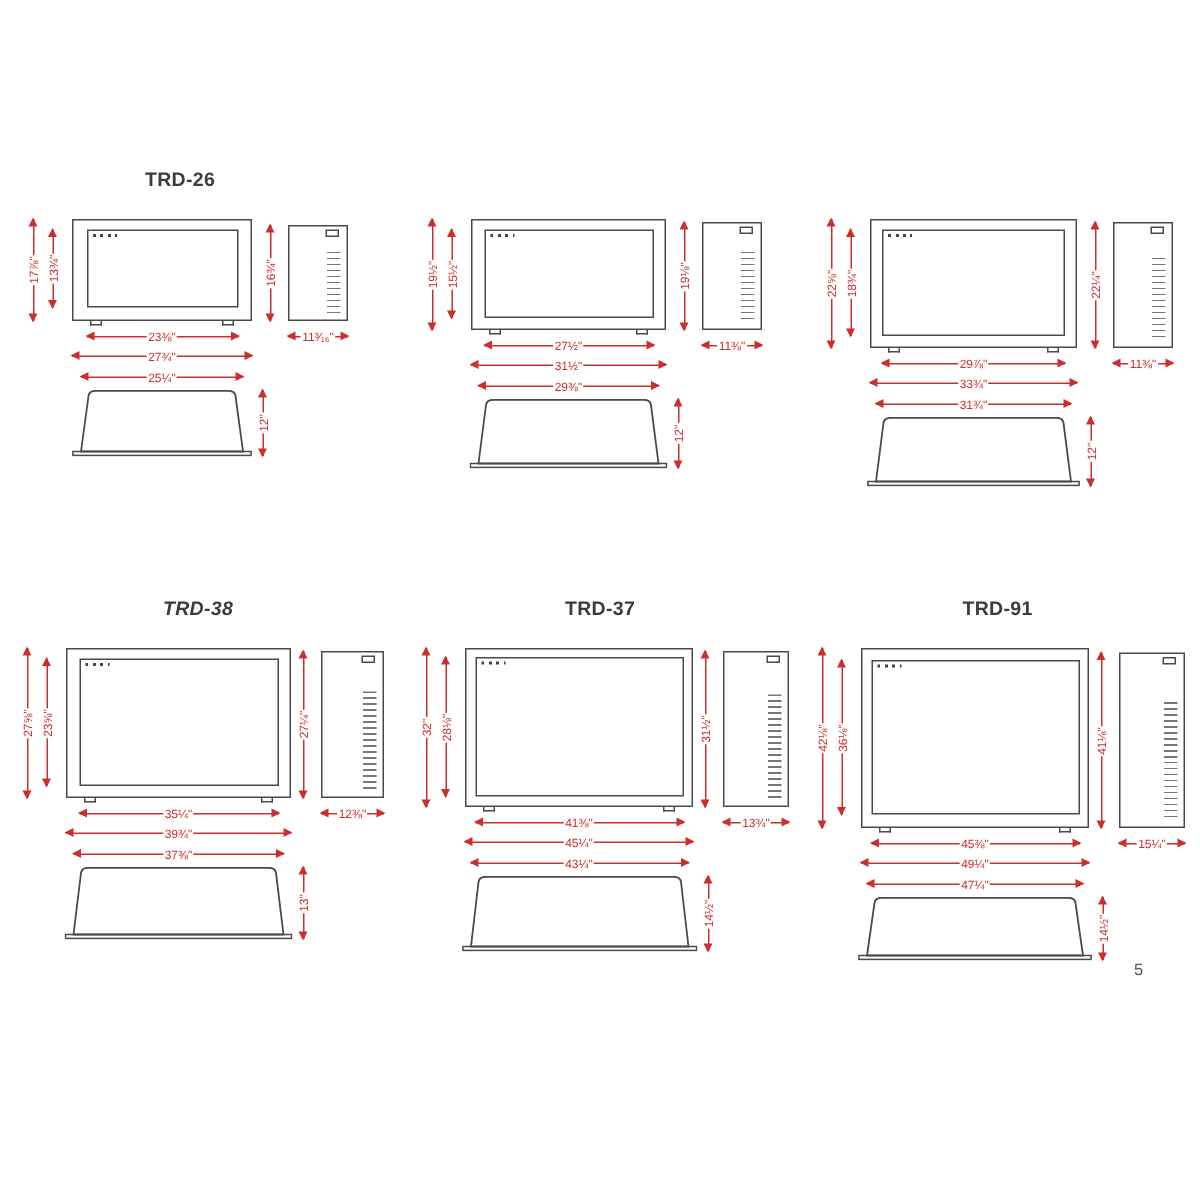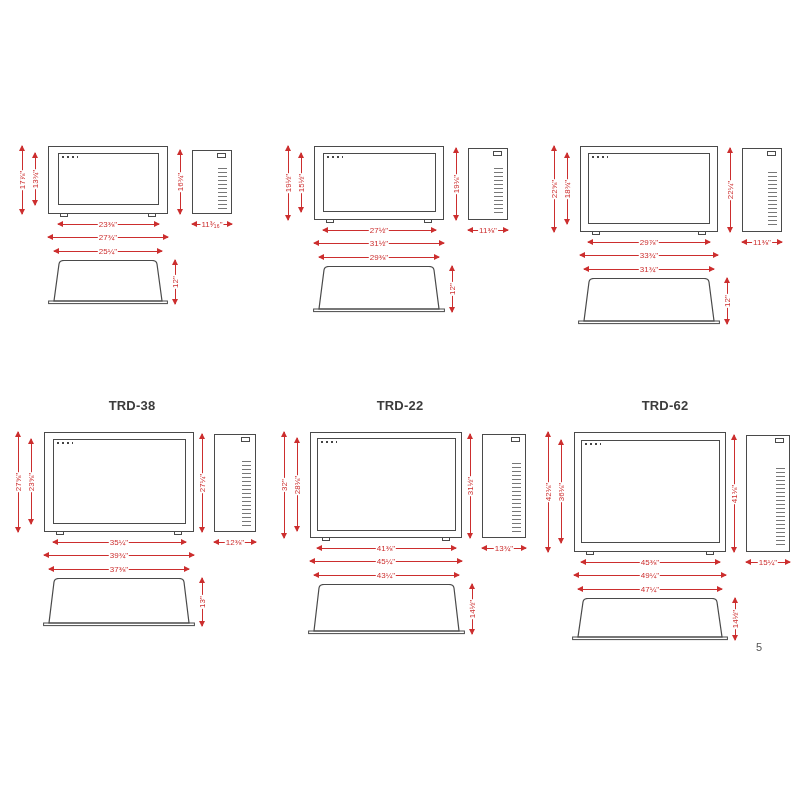--- a/index.html
+++ b/index.html
@@ -32,20 +32,21 @@
   .vdim::after{content:"";position:absolute;bottom:-1px;left:-4px;width:0;height:0;
     border-left:3.5px solid transparent;border-right:3.5px solid transparent;border-top:6px solid var(--red);}
   .vdim .lbl{position:absolute;top:50%;left:0;transform:translate(-50%,-50%) rotate(-90deg);
     background:#fff;color:var(--red);font-size:8px;line-height:1.15;padding:0 1px;white-space:nowrap;}
   .page-number{position:absolute;left:756px;top:641px;font-size:11px;color:#555;}
 </style>
 </head>
 <body>
 
 <div class="model-cell" style="left:8px;top:112px">
+    <div class="model-title" style="left: 0px; top: 0px; width: 224px;">TRD-26</div>
     <div class="box" style="left: 40px; top: 34px; width: 120px; height: 68px;"></div>
     <div class="box inner" style="left: 49.5px; top: 41px; width: 101px; height: 52px;"></div>
     <div class="dots" style="left: 53.5px; top: 44px; width: 16px;"></div>
     <div class="foot" style="left: 52px; top: 102px;"></div>
     <div class="foot" style="left: 140px; top: 102px;"></div>
     <div class="box" style="left: 184px; top: 38px; width: 40px; height: 64px;"></div>
     <div class="sidebox" style="left: 209px; top: 41px; width: 9px; height: 5px;"></div>
     <div class="vents" style="left: 210px; top: 56px; width: 9px; height: 41px;"></div>
     <div class="trimwrap" style="left: 40px; top: 148px;"><svg width="120" height="46">
         <path d="M 11 4 Q 11.5 0.5 16 0.5 L 104 0.5 Q 108.5 0.5 109 4 L 114 41 L 6 41 Z" fill="none" stroke="#4a4a4a" stroke-width="1.2"></path>
@@ -146,21 +147,21 @@
       <span class="lbl">11⅜"</span>
     </div>
     <div class="hdim" style="left: 44px; top: 157px; width: 130px;">
       <span class="lbl">31¾"</span>
     </div>
     <div class="vdim" style="left: 187px; top: 166px; height: 46px;">
       <span class="lbl">12"</span>
     </div>
   </div>
 <div class="model-cell" style="left:8px;top:398px">
-    <div class="model-title" style="left: 0px; top: 0px; width: 248px;">TRD-38</div>
+    <div class="model-title" style="left: 0px; top: 0px; width: 248px; font-style: italic;">TRD-38</div>
     <div class="box" style="left: 36px; top: 34px; width: 150px; height: 100px;"></div>
     <div class="box inner" style="left: 44.5px; top: 41px; width: 133px; height: 85px;"></div>
     <div class="dots" style="left: 48.5px; top: 44px; width: 16px;"></div>
     <div class="foot" style="left: 48px; top: 134px;"></div>
     <div class="foot" style="left: 166px; top: 134px;"></div>
     <div class="box" style="left: 206px; top: 36px; width: 42px; height: 98px;"></div>
     <div class="sidebox" style="left: 233px; top: 39px; width: 9px; height: 5px;"></div>
     <div class="vents" style="left: 234px; top: 63px; width: 9px; height: 66px;"></div>
     <div class="trimwrap" style="left: 35px; top: 180px;"><svg width="152" height="50">
         <path d="M 11 4 Q 11.5 0.5 16 0.5 L 136 0.5 Q 140.5 0.5 141 4 L 146 45 L 6 45 Z" fill="none" stroke="#4a4a4a" stroke-width="1.2"></path>
@@ -185,21 +186,21 @@
       <span class="lbl">12⅜"</span>
     </div>
     <div class="hdim" style="left: 41px; top: 171px; width: 140px;">
       <span class="lbl">37⅜"</span>
     </div>
     <div class="vdim" style="left: 194px; top: 180px; height: 48px;">
       <span class="lbl">13"</span>
     </div>
   </div>
 <div class="model-cell" style="left:274px;top:398px">
-    <div class="model-title" style="left: 0px; top: 0px; width: 252px;">TRD-22</div>
+    <div class="model-title" style="left: 0px; top: 0px; width: 252px;">TRD-37</div>
     <div class="box" style="left: 36px; top: 34px; width: 152px; height: 106px;"></div>
     <div class="box inner" style="left: 42.5px; top: 40px; width: 139px; height: 93px;"></div>
     <div class="dots" style="left: 46.5px; top: 43px; width: 16px;"></div>
     <div class="foot" style="left: 48px; top: 140px;"></div>
     <div class="foot" style="left: 168px; top: 140px;"></div>
     <div class="box" style="left: 208px; top: 36px; width: 44px; height: 104px;"></div>
     <div class="sidebox" style="left: 237px; top: 39px; width: 9px; height: 5px;"></div>
     <div class="vents" style="left: 238px; top: 65px; width: 9px; height: 70px;"></div>
     <div class="trimwrap" style="left: 33.5px; top: 186px;"><svg width="157" height="52">
         <path d="M 11 4 Q 11.5 0.5 16 0.5 L 141 0.5 Q 145.5 0.5 146 4 L 151 47 L 6 47 Z" fill="none" stroke="#4a4a4a" stroke-width="1.2"></path>
@@ -224,21 +225,21 @@
       <span class="lbl">13¾"</span>
     </div>
     <div class="hdim" style="left: 39.5px; top: 177px; width: 145px;">
       <span class="lbl">43¼"</span>
     </div>
     <div class="vdim" style="left: 197.5px; top: 186px; height: 50px;">
       <span class="lbl">14½"</span>
     </div>
   </div>
 <div class="model-cell" style="left:540px;top:398px">
-    <div class="model-title" style="left: 0px; top: 0px; width: 250px;">TRD-62</div>
+    <div class="model-title" style="left: 0px; top: 0px; width: 250px;">TRD-91</div>
     <div class="box" style="left: 34px; top: 34px; width: 152px; height: 120px;"></div>
     <div class="box inner" style="left: 40.5px; top: 42px; width: 139px; height: 103px;"></div>
     <div class="dots" style="left: 44.5px; top: 45px; width: 16px;"></div>
     <div class="foot" style="left: 46px; top: 154px;"></div>
     <div class="foot" style="left: 166px; top: 154px;"></div>
     <div class="box" style="left: 206px; top: 37px; width: 44px; height: 117px;"></div>
     <div class="sidebox" style="left: 235px; top: 40px; width: 9px; height: 5px;"></div>
     <div class="vents" style="left: 236px; top: 70px; width: 9px; height: 79px;"></div>
     <div class="trimwrap" style="left: 32px; top: 200px;"><svg width="156" height="44">
         <path d="M 11 4 Q 11.5 0.5 16 0.5 L 140 0.5 Q 144.5 0.5 145 4 L 150 39 L 6 39 Z" fill="none" stroke="#4a4a4a" stroke-width="1.2"></path>

